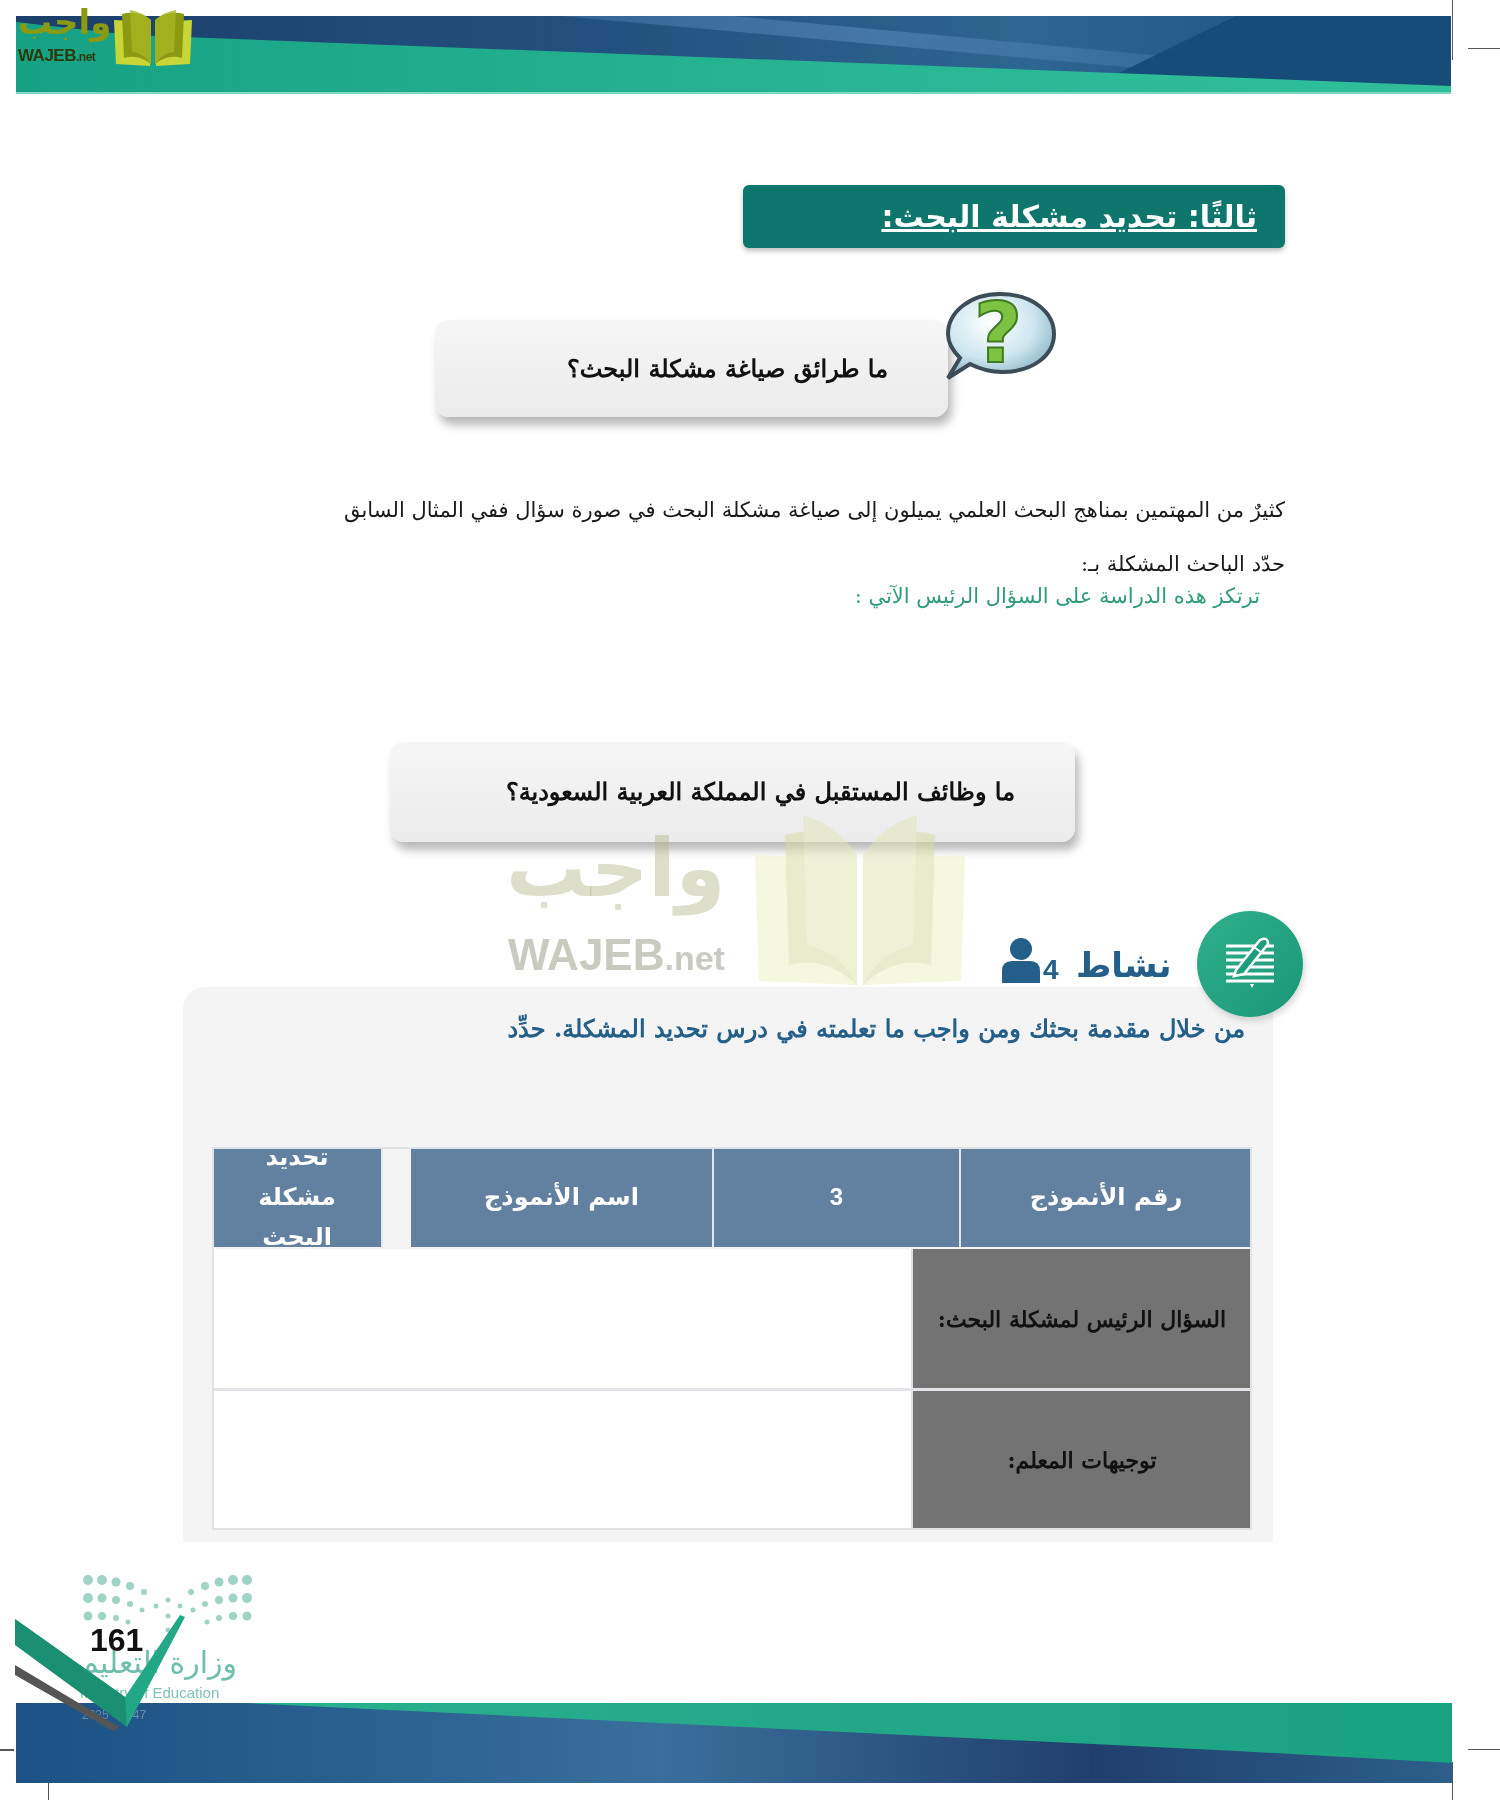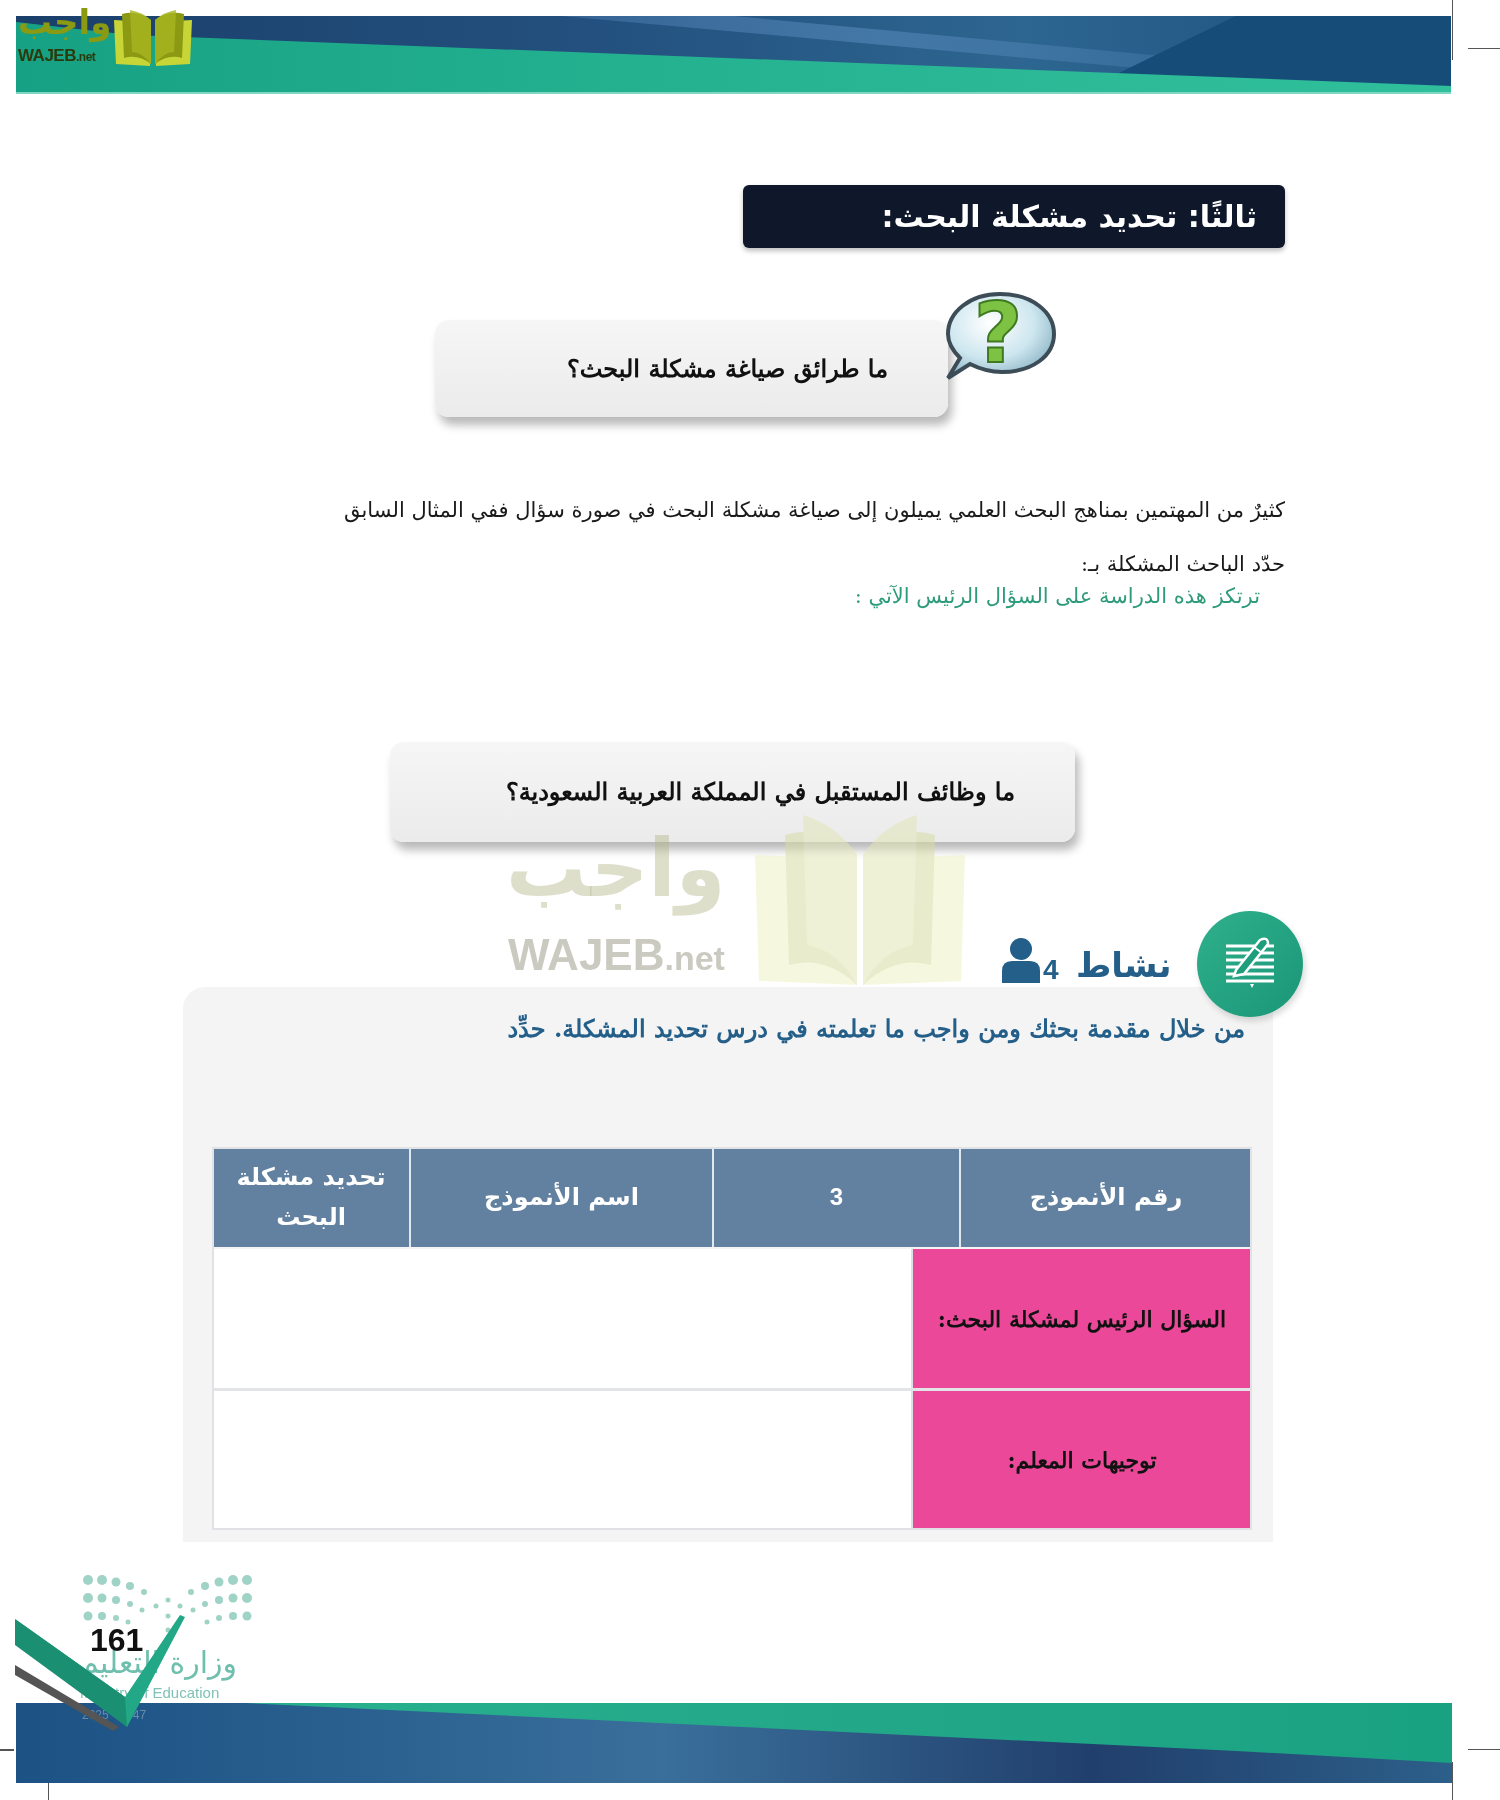--- a/index.html
+++ b/index.html
@@ -35,24 +35,24 @@
   
   .logo-top { position: absolute; left: 6px; top: 4px; width: 190px; height: 64px; }
   .logo-top .ar { position: absolute; left: 12px; top: -2px; font: bold 34px "DejaVu Sans", sans-serif; color: #8a9a12; }
   .logo-top .en { position: absolute; left: 12px; top: 42px; font: bold 17px "Liberation Sans", sans-serif; color: #2b3a0c; letter-spacing: -0.5px; }
   .logo-top .en small { font-size: 12px; }
   .book-top { position: absolute; left: 106px; top: 4px; width: 82px; height: 60px; }
 
   
   .section-title {
     position: absolute; left: 743px; top: 185px; width: 542px; height: 63px;
-    background: #0f172a; border-radius: 6px;
+    background: #0f766e; border-radius: 6px;
     box-shadow: 0 3px 5px rgba(0,0,0,0.25);
     color: #fff; direction: rtl; text-align: right;
-    font: bold 30px "DejaVu Sans", sans-serif; line-height: 63px; padding-right: 28px;
+    font: bold 30px "DejaVu Sans", sans-serif; line-height: 63px; padding-right: 28px; text-decoration: underline;
   }
 
   
   .q-box {
     position: absolute; background: linear-gradient(180deg, #f6f6f6 0%, #ebebeb 100%);
     border-radius: 14px; direction: rtl; text-align: right;
     box-shadow: 4px 8px 10px rgba(0,0,0,0.28);
     font: bold 24px "DejaVu Serif", serif; color: #111;
   }
   .q1 { left: 435px; top: 320px; width: 513px; height: 97px; line-height: 97px; padding-right: 60px; }
@@ -100,21 +100,21 @@
     direction: rtl; text-align: right;
     font: bold 24px "DejaVu Serif", serif; line-height: 58px; color: #245f8a;
   }
   .th-cell {
     position: absolute; top: 1147px; height: 100px; background: #62809f;
     color: #fff; font: bold 24px "DejaVu Sans", sans-serif; text-align: center;
     display: flex; align-items: center; justify-content: center; direction: rtl;
     border-right: 2px solid #dfe7ef; line-height: 40px;
   }
   .row-label {
-    position: absolute; left: 911px; width: 340px; background: #ec4899;
+    position: absolute; left: 911px; width: 340px; background: #737373;
     border-left: 2px solid #dde1e6; direction: rtl; 
     font: bold 22px "DejaVu Serif", serif; color: #111;
     display: flex; align-items: center; justify-content: center;
   }
   .row-value {
     position: absolute; left: 213px; width: 698px; background: #ffffff;
   }
   .row-sep { position: absolute; left: 213px; width: 1038px; height: 3px; background: #e2e4e7; }
   .tbl-border { position: absolute; left: 212px; top: 1147px; width: 1040px; height: 383px; border: 2px solid #e0e2e5; pointer-events: none; }
 
@@ -223,21 +223,21 @@
   </svg>
 </div>
 
 <div class="activity-text">
   <div>من خلال مقدمة بحثك ومن واجب ما تعلمته في درس تحديد المشكلة. حدِّد</div>
 </div>
 
 <div class="th-cell" style="left:961px; width:290px; border-right:none;">رقم الأنموذج</div>
 <div class="th-cell" style="left:714px; width:247px; font-family:'Liberation Sans', sans-serif;">3</div>
 <div class="th-cell" style="left:411px; width:303px;">اسم الأنموذج</div>
-<div class="th-cell" style="left:213px; width:198px; padding:0 18px;">تحديد مشكلة البحث</div>
+<div class="th-cell" style="left:213px; width:170px; padding:0 18px;">تحديد مشكلة البحث</div>
 
 <div class="row-value" style="top:1249px; height:139px;"></div>
 <div class="row-label" style="top:1249px; height:139px;">السؤال الرئيس لمشكلة البحث:</div>
 <div class="row-sep" style="top:1388px;"></div>
 <div class="row-value" style="top:1391px; height:138px;"></div>
 <div class="row-label" style="top:1391px; height:138px;">توجيهات المعلم:</div>
 <div class="tbl-border"></div>
 
 <svg class="ministry-dots" viewBox="0 0 175 65">
   <g fill="#9fd3c6">

